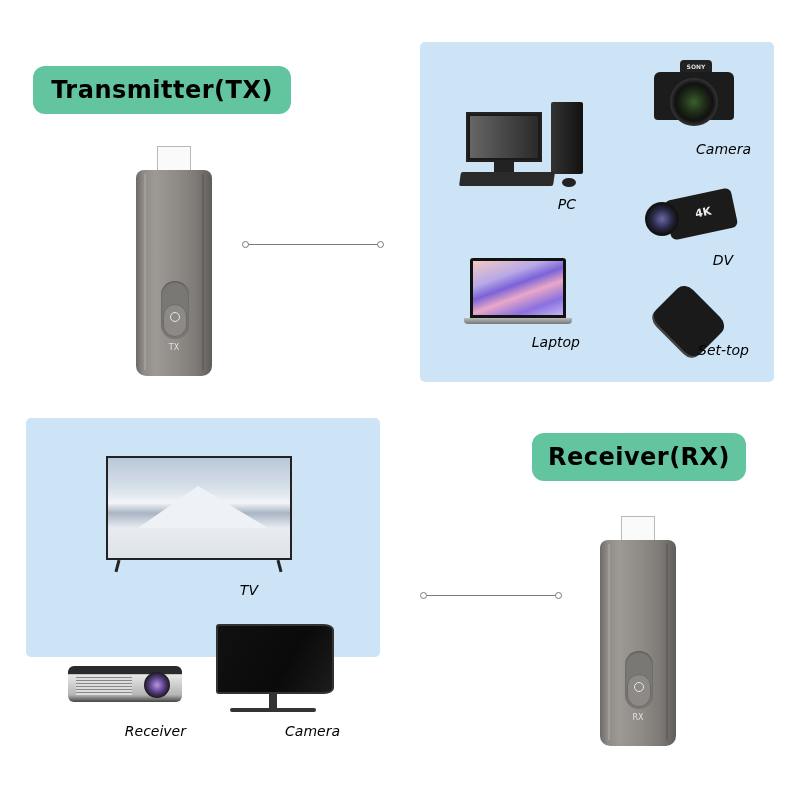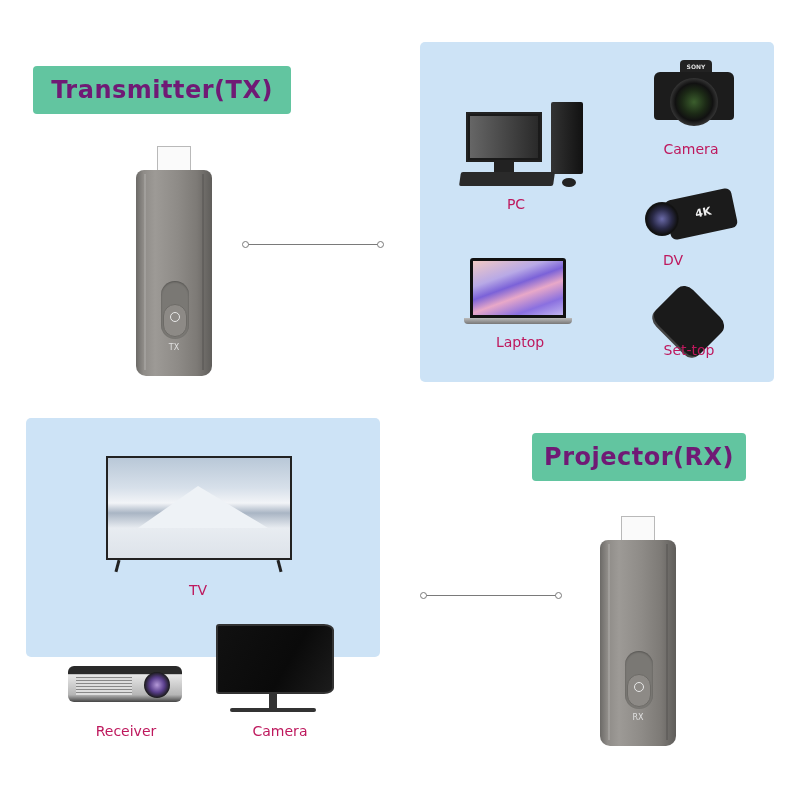--- a/index.html
+++ b/index.html
@@ -1,31 +1,31 @@
 <!DOCTYPE html>
 <html><head>
 <meta charset="utf-8">
 <style>
   * { box-sizing: border-box; margin: 0; padding: 0; }
   html, body { width: 800px; height: 800px; background: #ffffff; overflow: hidden; }
   body { position: relative; font-family: "DejaVu Sans", sans-serif; color: #2b2f36; }
 
   .tag {
-    position: absolute; background: #62c5a0; border-radius: 4px;
-    color: #701a75; font-weight: bold; font-size: 24px; letter-spacing: 0.5px;
+    position: absolute; background: #62c5a0; border-radius: 12px;
+    color: #000000; font-weight: bold; font-size: 24px; letter-spacing: 0.5px;
     display: flex; align-items: center; justify-content: center;
   }
   #tag-tx { left: 33px; top: 66px; width: 258px; height: 48px; }
   #tag-rx { left: 532px; top: 433px; width: 214px; height: 48px; }
 
   .panel { position: absolute; background: #cde3f6; border-radius: 5px; }
   #panel-tx { left: 420px; top: 42px; width: 354px; height: 340px; }
   #panel-rx { left: 26px; top: 418px; width: 354px; height: 239px; }
 
-  .dlabel { position: absolute; font-size: 14px; color: #be185d; text-align: center; width: 120px; }
+  .dlabel { position: absolute; font-size: 14px; color: #000000; text-align: right; width: 120px; font-style: italic; }
 
   
   .dongle { position: absolute; width: 76px; height: 230px; }
   .dongle .plug { position: absolute; left: 21px; top: 0; width: 34px; height: 26px; background: #fafafa; border: 1px solid #b9b9b9; border-bottom: none; }
   .dongle .body {
     position: absolute; left: 0; top: 24px; width: 76px; height: 206px; border-radius: 8px 8px 10px 10px;
     background: linear-gradient(90deg, #6c6a67 0%, #8f8c88 10%, #9d9a96 25%, #8e8b87 55%, #7d7a76 80%, #5f5d5a 100%);
   }
   .dongle .body::before { content: ""; position: absolute; left: 8px; top: 4px; width: 2px; height: 196px; background: rgba(255,255,255,0.15); }
   .dongle .body::after { content: ""; position: absolute; right: 8px; top: 4px; width: 2px; height: 196px; background: rgba(0,0,0,0.12); }
@@ -140,21 +140,21 @@
   </div>
   <div class="dlabel" style="left:40px; top:292px;">Laptop</div>
 
   <div class="dev" style="left:228px; top:240px; width:82px; height:80px;">
     <div class="stb"></div>
   </div>
   <div class="dlabel" style="left:209px; top:300px;">Set-top</div>
 </div>
 
 <div class="tag" id="tag-rx">
-  <span>Projector(RX)</span>
+  <span>Receiver(RX)</span>
 </div>
 
 <div class="dongle" id="dongle-rx">
   <div class="plug"></div>
   <div class="body"></div>
   <div class="btn-well"></div>
   <div class="btn"></div>
   <div class="btn-ring"></div>
   <div class="dlabel-small">RX</div>
 </div>

